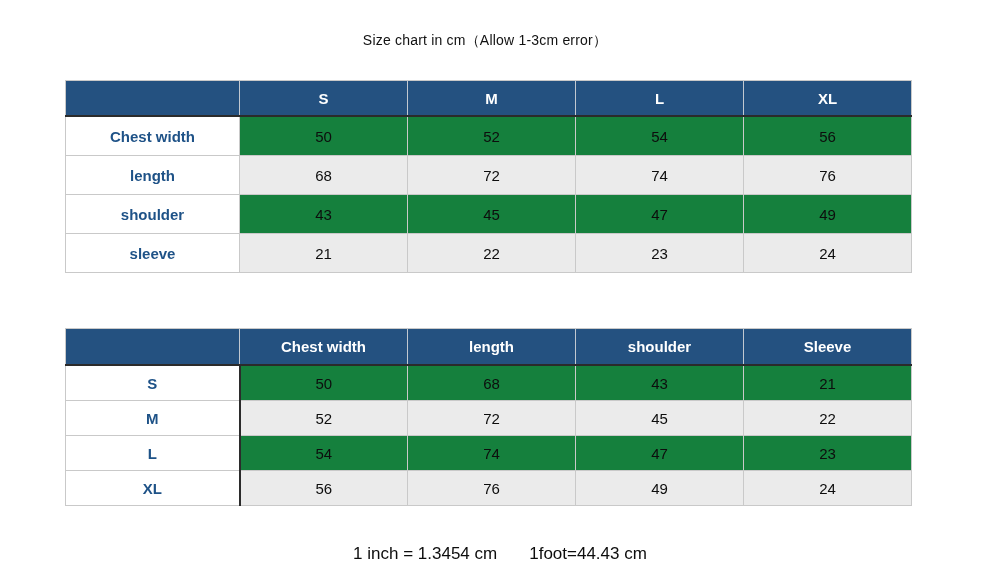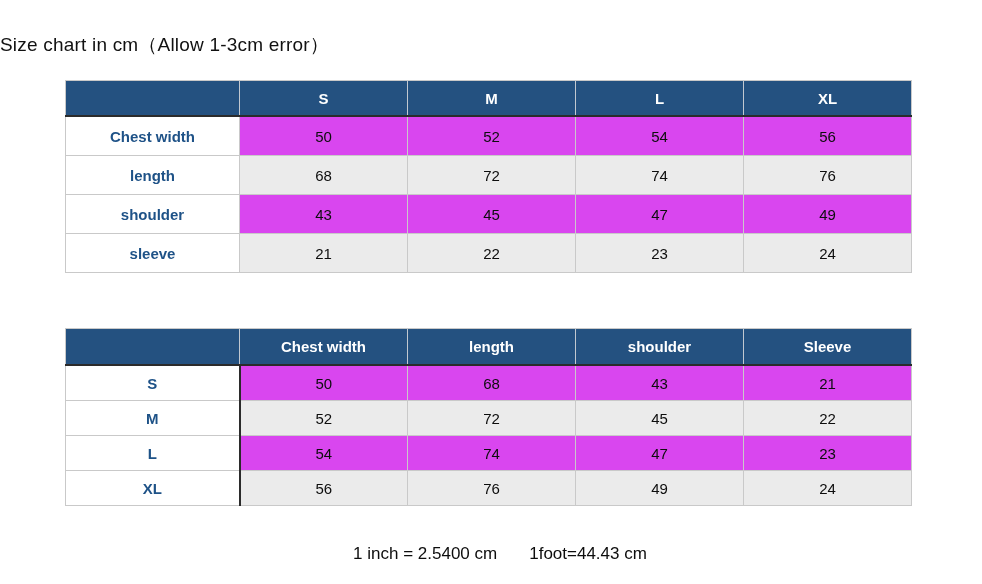--- a/index.html
+++ b/index.html
@@ -3,40 +3,40 @@
 <meta charset="utf-8">
 <style>
   html,body{margin:0;padding:0;}
   body{
     width:982px;height:584px;background:#ffffff;position:relative;overflow:hidden;
     font-family:"Liberation Sans","DejaVu Sans",sans-serif;
     -webkit-font-smoothing:antialiased;
   }
   .title{
     position:absolute;top:32px;left:0;width:970px;
-    font-size:19px;color:#111;letter-spacing:.2px;
+    text-align:center;font-size:14px;color:#111;letter-spacing:.2px;
   }
   .size-table{
     position:absolute;left:65px;width:847px;
     border-collapse:collapse;table-layout:fixed;
     border:1px solid var(--border-light,#c9c9c9);
   }
   .t1{top:80px;}
   .t2{top:328px;}
   .size-table col.c0{width:174px;}
   .size-table col.cd{width:168px;}
   .size-table th{
     background:var(--header-bg,#245180);color:#ffffff;
     font-weight:bold;font-size:15px;text-align:center;vertical-align:middle;
     border-left:1px solid #c2c8d0;border-bottom:2px solid #2b2b2b;
     padding:0;
   }
   .size-table th.corner{border-left:none;}
   .size-table td{
-    background:#d946ef;color:#0d0d0d;font-size:15px;text-align:center;vertical-align:middle;
+    background:#15803d;color:#0d0d0d;font-size:15px;text-align:center;vertical-align:middle;
     border-left:1px solid var(--border-light,#c9c9c9);
     border-bottom:1px solid var(--border-light,#c9c9c9);
     padding:0;
   }
   .size-table td.rowlabel{
     color:var(--label-blue,#1e5287);font-weight:bold;border-left:none;background:#ffffff;
   }
   .size-table tbody tr:nth-child(even) td.val{background:var(--alt-row-bg,#ebebeb);}
   .t1 th{height:34px;}
   .t1 td{height:38px;}
@@ -146,14 +146,14 @@
         <td class="rowlabel">XL</td>
         <td class="val">56</td>
         <td class="val">76</td>
         <td class="val">49</td>
         <td class="val">24</td>
       </tr>
     </tbody>
 </table>
 
 <div class="footer">
-  <span>1 inch = 2.5400 cm</span><span class="gap"></span><span>1foot=44.43 cm</span>
+  <span>1 inch = 1.3454 cm</span><span class="gap"></span><span>1foot=44.43 cm</span>
 </div>
 
 </body></html>

